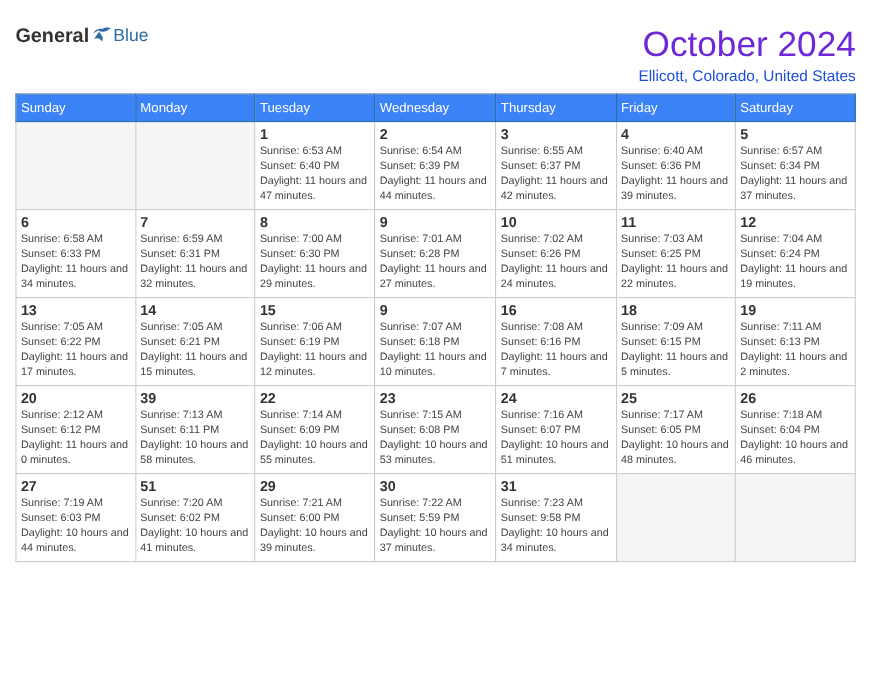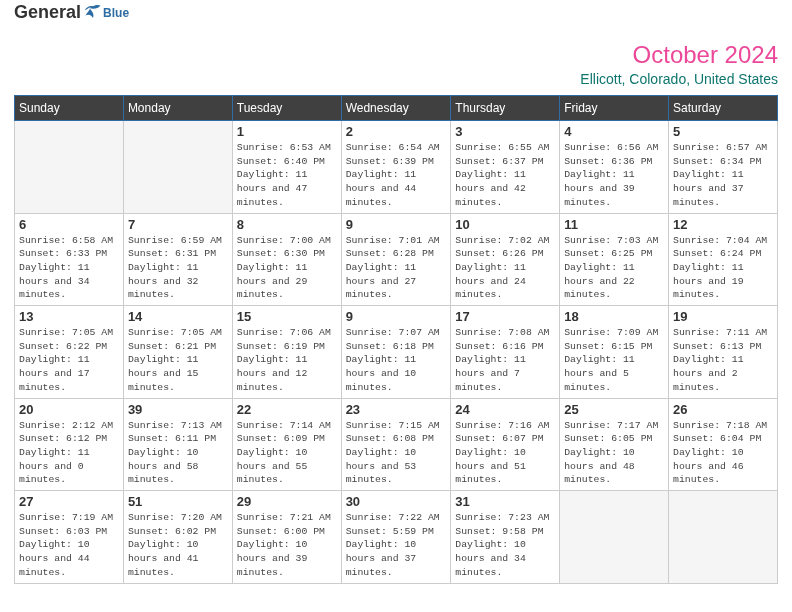--- a/index.html
+++ b/index.html
@@ -7,21 +7,21 @@
       font-family: Arial, sans-serif;
       background: #fff;
       width: 792px;
       min-height: 612px;
       overflow: hidden;
     }
     .page {
       width: 792px;
       min-height: 612px;
       background: #fff;
-      padding: 2px 14px 10px 14px;
+      padding: 22px 14px 10px 14px;
     }
     .header {
       display: flex;
       justify-content: space-between;
       align-items: flex-start;
       margin-bottom: 8px;
     }
     .logo {
       display: flex;
       align-items: flex-start;
@@ -30,50 +30,49 @@
     .logo-text {
       display: flex;
       align-items: center;
     }
     .logo-general {
       font-size: 18px;
       font-weight: bold;
       color: #333;
     }
     .logo-blue {
-      font-size: 12px;
-      font-weight: bold;
+      font-size: 16px;
+      font-weight: normal;
       color: #2e6da4;
     }
     .logo-bird {
       width: 20px;
       height: 20px;
       margin-left: 2px;
     }
     .title-section {
       text-align: right;
     }
     .month-title {
-      font-size: 24px;
-      color: #ec4899;
+      font-size: 32px;
+      color: #6d28d9;
       font-weight: normal;
-      margin-top: 39px;
     }
     .location {
       font-size: 14px;
-      color: #0f766e;
+      color: #1d4ed8;
       margin-top: 2px;
     }
     .calendar {
       width: 100%;
       border-collapse: collapse;
       font-size: 10.5px;
     }
     .calendar th {
-      background: #404040;
+      background: #3b82f6;
       color: #fff;
       padding: 5px 4px;
       text-align: left;
       font-size: 12px;
       font-weight: normal;
       border: 1px solid #2e6da4;
     }
     .calendar td {
       border: 1px solid #ccc;
       vertical-align: top;
@@ -89,21 +88,20 @@
       font-size: 13px;
       font-weight: bold;
       color: #333;
       display: block;
       margin-bottom: 2px;
     }
     .day-info {
       font-size: 9.8px;
       color: #444;
       line-height: 1.4;
-      font-family: Liberation Mono, monospace;
     }
   </style>
 </head>
 <body>
 
 <div class="page">
   <div class="header">
     <div class="logo">
       <div class="logo-text">
         <span class="logo-general">General</span>
@@ -148,21 +146,21 @@
 Daylight: 11 hours and 44 minutes.</div>
           </td>
           <td>
             <span class="day-number">3</span>
             <div class="day-info">Sunrise: 6:55 AM
 Sunset: 6:37 PM
 Daylight: 11 hours and 42 minutes.</div>
           </td>
           <td>
             <span class="day-number">4</span>
-            <div class="day-info">Sunrise: 6:56 AM
+            <div class="day-info">Sunrise: 6:40 AM
 Sunset: 6:36 PM
 Daylight: 11 hours and 39 minutes.</div>
           </td>
           <td>
             <span class="day-number">5</span>
             <div class="day-info">Sunrise: 6:57 AM
 Sunset: 6:34 PM
 Daylight: 11 hours and 37 minutes.</div>
           </td>
         </tr>
@@ -229,21 +227,21 @@
 Sunset: 6:19 PM
 Daylight: 11 hours and 12 minutes.</div>
           </td>
           <td>
             <span class="day-number">9</span>
             <div class="day-info">Sunrise: 7:07 AM
 Sunset: 6:18 PM
 Daylight: 11 hours and 10 minutes.</div>
           </td>
           <td>
-            <span class="day-number">17</span>
+            <span class="day-number">16</span>
             <div class="day-info">Sunrise: 7:08 AM
 Sunset: 6:16 PM
 Daylight: 11 hours and 7 minutes.</div>
           </td>
           <td>
             <span class="day-number">18</span>
             <div class="day-info">Sunrise: 7:09 AM
 Sunset: 6:15 PM
 Daylight: 11 hours and 5 minutes.</div>
           </td>

